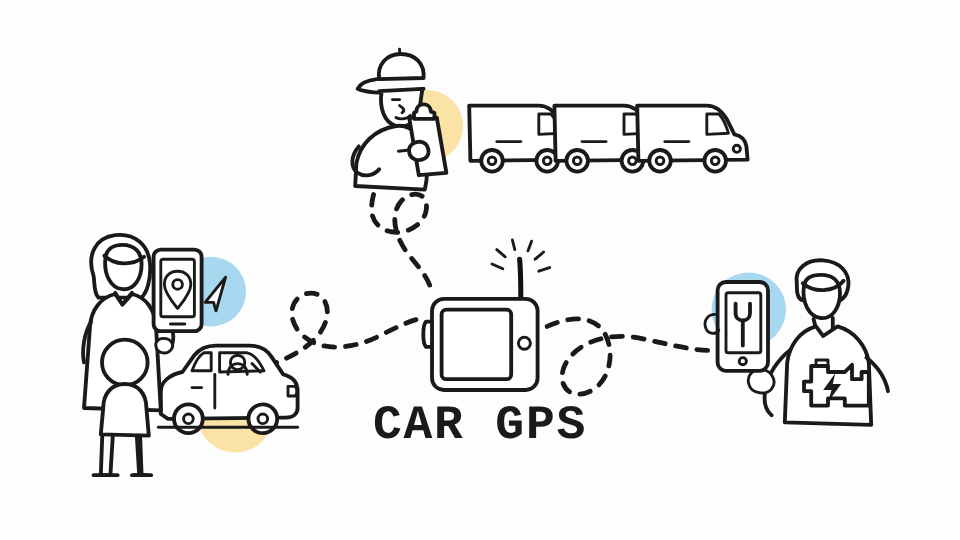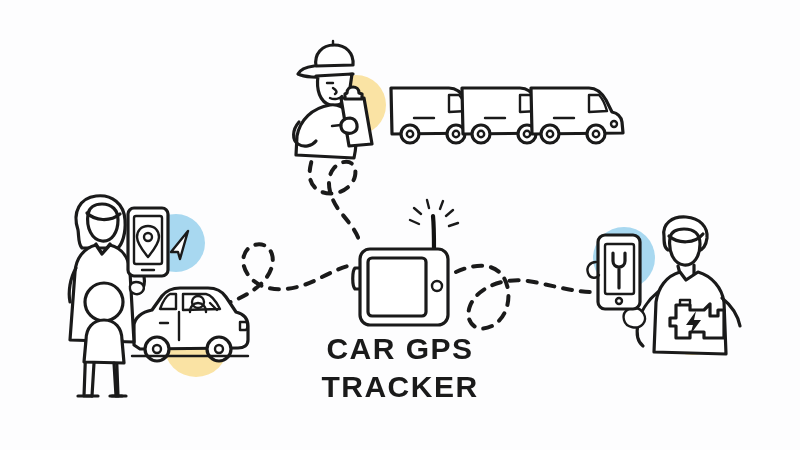--- a/index.html
+++ b/index.html
@@ -76,22 +76,22 @@
   #caption {
     position: absolute;
     left: 0;
     right: 0;
     top: 330px;
     text-align: center;
     pointer-events: none;
   }
   #caption .line {
     display: block;
-    font-family: Liberation Sans, sans-serif;
-    font-size: 30px;
+    font-family: Liberation Mono, monospace;
+    font-size: 40px;
     font-weight: 700;
     letter-spacing: 1.5px;
     color: #1a1a1a;
     line-height: 1.28;
   }
 </style>
 </head>
 <body>
 
 <div id="scene">
@@ -321,16 +321,15 @@
                L718,316 L718,310 L724,310 L724,338 L704,338 L704,332 L690,332
                L690,338 L676,338 L676,326 L670,326 L670,318 L676,318 Z"></path>
       <path class="solid-dark" d="M696,311 L686,325 L693,325 L690,335 L701,320 L694,320 Z"></path>
       <path class="stroke-thin" d="M680,305 L680,300 L690,300 L690,305"></path>
     </g>
 
   </svg>
 
   <div id="caption">
     <span class="line">CAR GPS</span>
-    <span class="line">TRACKER</span>
   </div>
 
 </div>
 
 </body></html>

